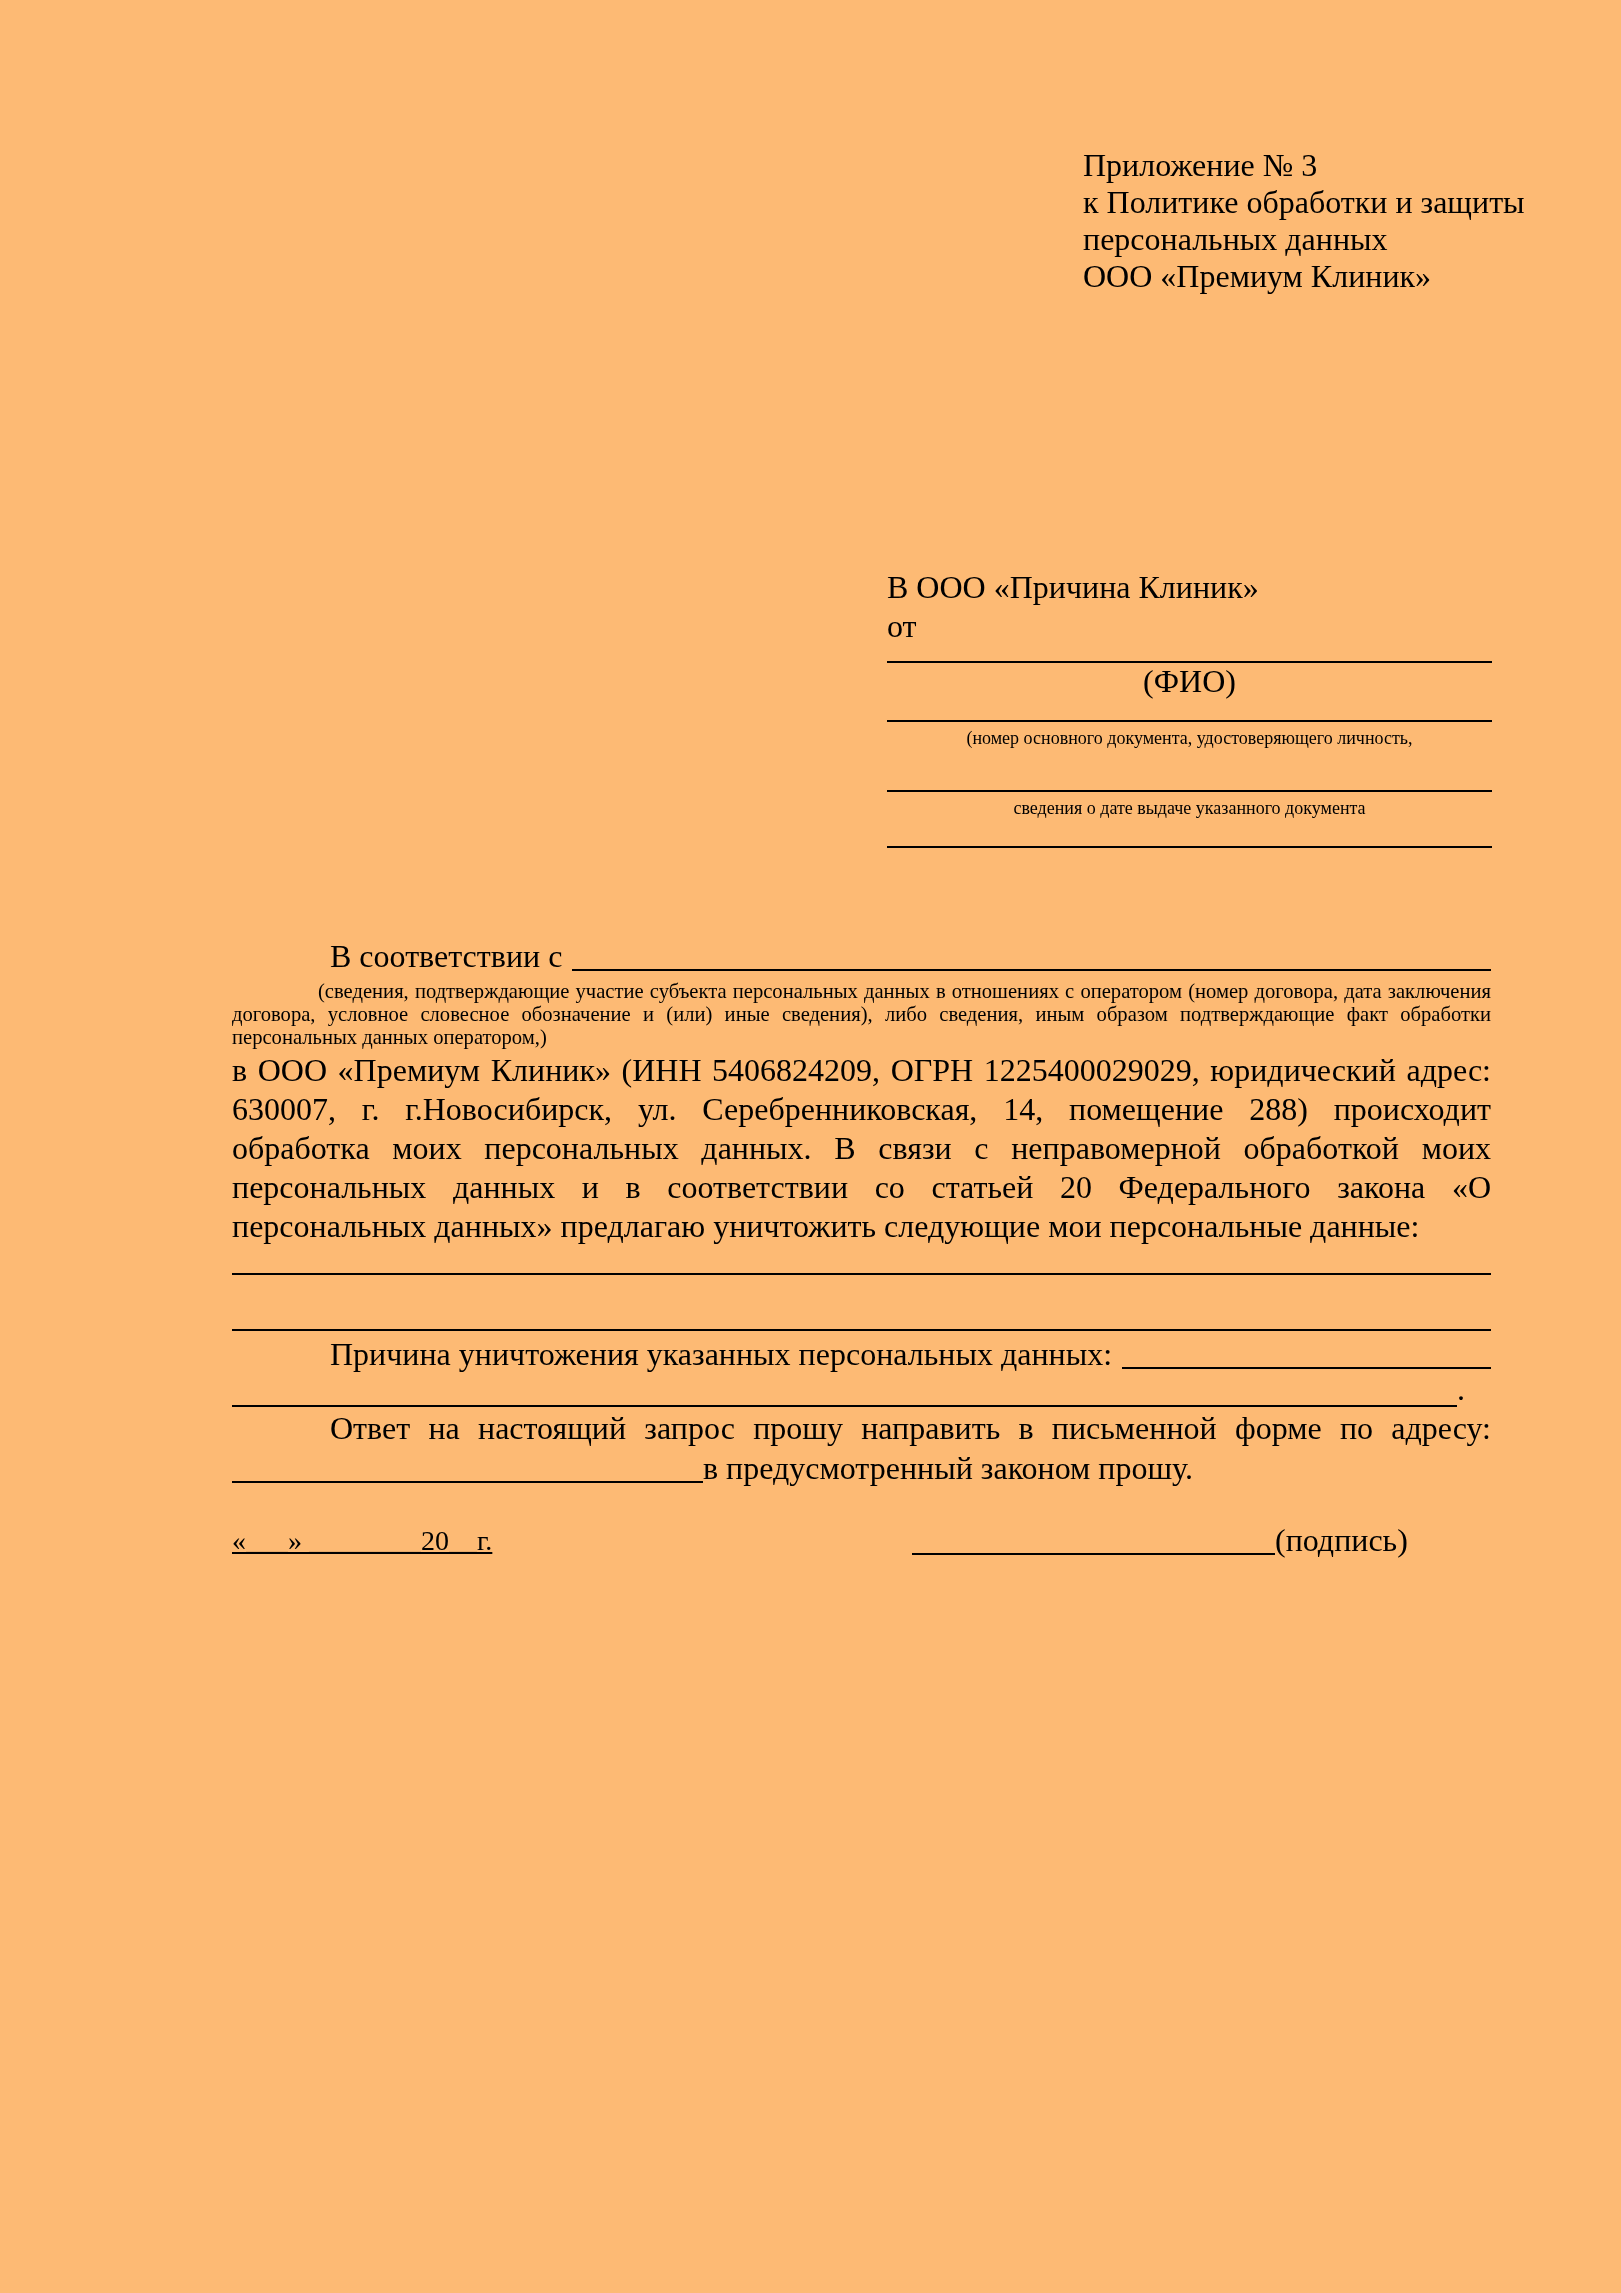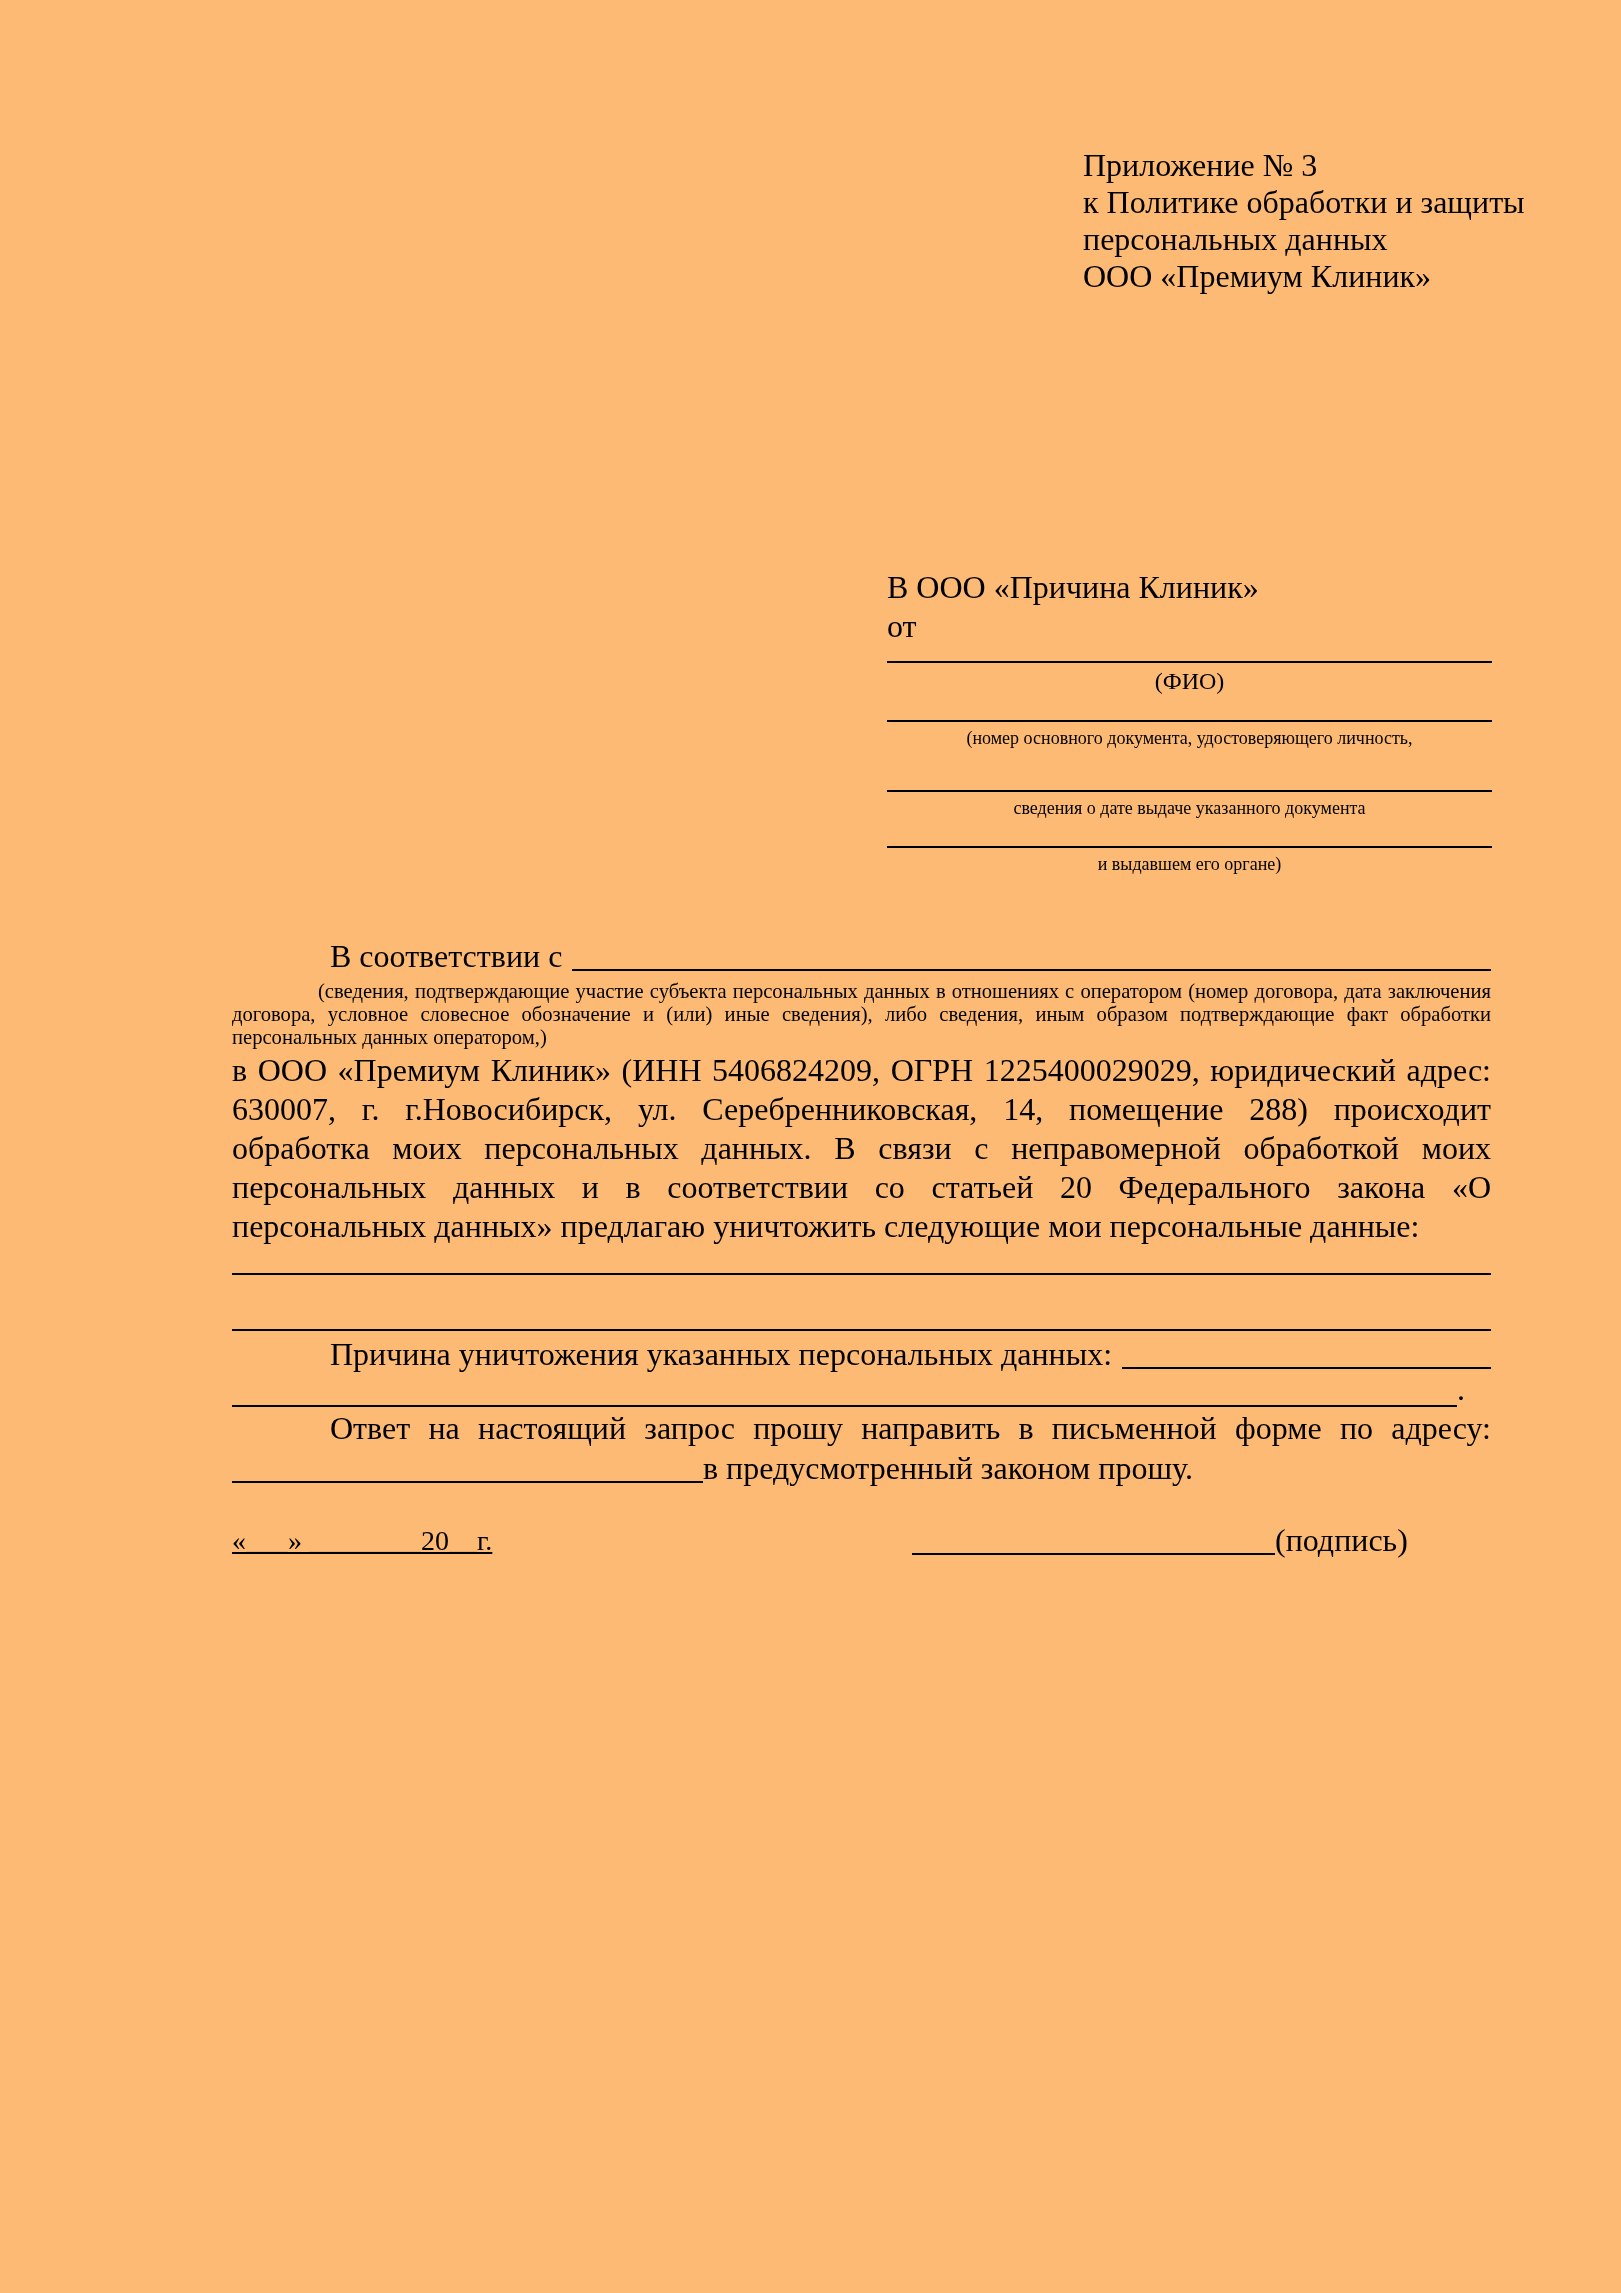--- a/index.html
+++ b/index.html
@@ -24,21 +24,21 @@
   .addressee {
     position:absolute; top:568px; left:887px; width:605px;
     font-size:32px; line-height:39px;
   }
   .rule { border-bottom:2.9px solid #000; }
   .addr-rule-1 { height:16.7px; }
   .addr-rule-2 { height:27.4px; }
   .addr-rule-3 { height:41px; }
   .addr-rule-4 { height:28px; }
   .addr-caption { text-align:center; padding-top:4.9px; font-size:18px; line-height:23.5px; }
-  .addr-caption.fio { font-size:24px; line-height:27.4px; }
+  .addr-caption.fio { font-size:32px; line-height:27.4px; }
   .flex-row { display:flex; font-size:32px; line-height:39px; }
   .flex-row .lead { white-space:pre; }
   .fill { flex:1; border-bottom:2.9px solid #000; margin-bottom:4.9px; margin-left:9.8px; }
   .accordance-row { position:absolute; top:937px; left:232px; width:1259px; }
   .accordance-row .lead { padding-left:98px; }
   .note {
     position:absolute; top:980px; left:232px; width:1259px;
     font-size:20.6px; line-height:23px;
     text-align:justify; text-indent:86px;
   }
@@ -83,21 +83,20 @@
   <div class="addressee">
     <div>В ООО «Причина Клиник»</div>
     <div>от</div>
     <div class="rule addr-rule-1"></div>
     <div class="addr-caption fio">(ФИО)</div>
     <div class="rule addr-rule-2"></div>
     <div class="addr-caption">(номер основного документа, удостоверяющего личность,</div>
     <div class="rule addr-rule-3"></div>
     <div class="addr-caption">сведения о дате выдаче указанного документа</div>
     <div class="rule addr-rule-4"></div>
-    <div class="addr-caption">и выдавшем его органе)</div>
   </div>
 
   <div class="flex-row accordance-row">
     <span class="lead">В соответствии с</span>
     <span class="fill"></span>
   </div>
 
   <div class="note">(сведения, подтверждающие участие субъекта персональных данных в отношениях с оператором (номер договора, дата заключения договора, условное словесное обозначение и (или) иные сведения), либо сведения, иным образом подтверждающие факт обработки персональных данных оператором,)</div>
 
   <div class="main-para">в ООО «Премиум Клиник» (ИНН 5406824209, ОГРН 1225400029029, юридический адрес: 630007, г. г.Новосибирск, ул. Серебренниковская, 14, помещение 288) происходит обработка моих персональных данных. В связи с неправомерной обработкой моих персональных данных и в соответствии со статьей 20 Федерального закона «О персональных данных» предлагаю уничтожить следующие мои персональные данные:</div>

